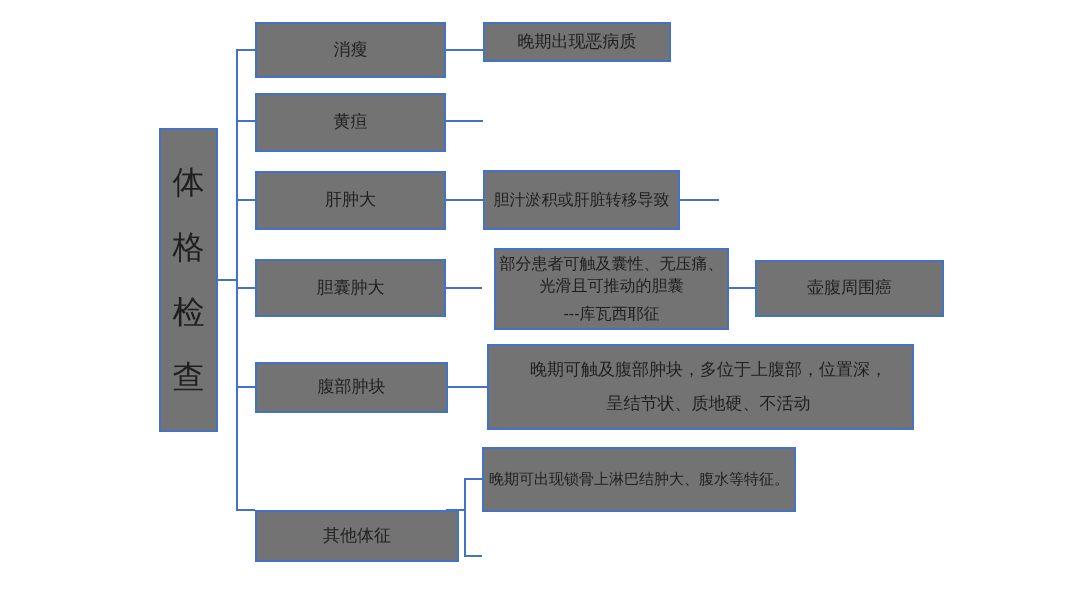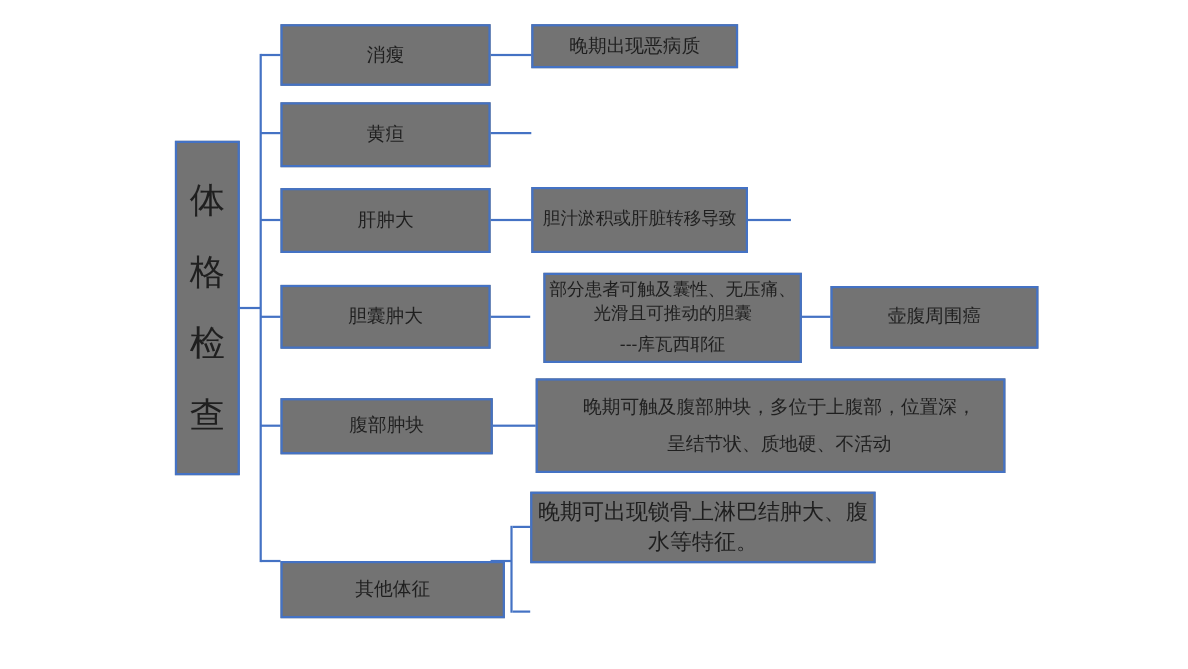--- a/index.html
+++ b/index.html
@@ -29,21 +29,21 @@
     font-weight: 500;
     line-height: 1.35;
   }
   .root-node {
     font-size: 32px;
     gap: 22px;
     letter-spacing: 0;
   }
   .label-md  { font-size: 17px; }
   .label-sm  { font-size: 16px; }
-  .label-xs  { font-size: 20px; }
+  .label-xs  { font-size: 15px; }
   .lh-wide   { line-height: 34px; padding-left: 16px; }
   .lh-mid    { line-height: 27px; }
   .lh-tight  { line-height: 22px; }
   .gap-top   { margin-top: 6px; }
   .line {
     position: absolute;
     background: var(--accent, #4472C4);
   }
 </style>
 </head>

